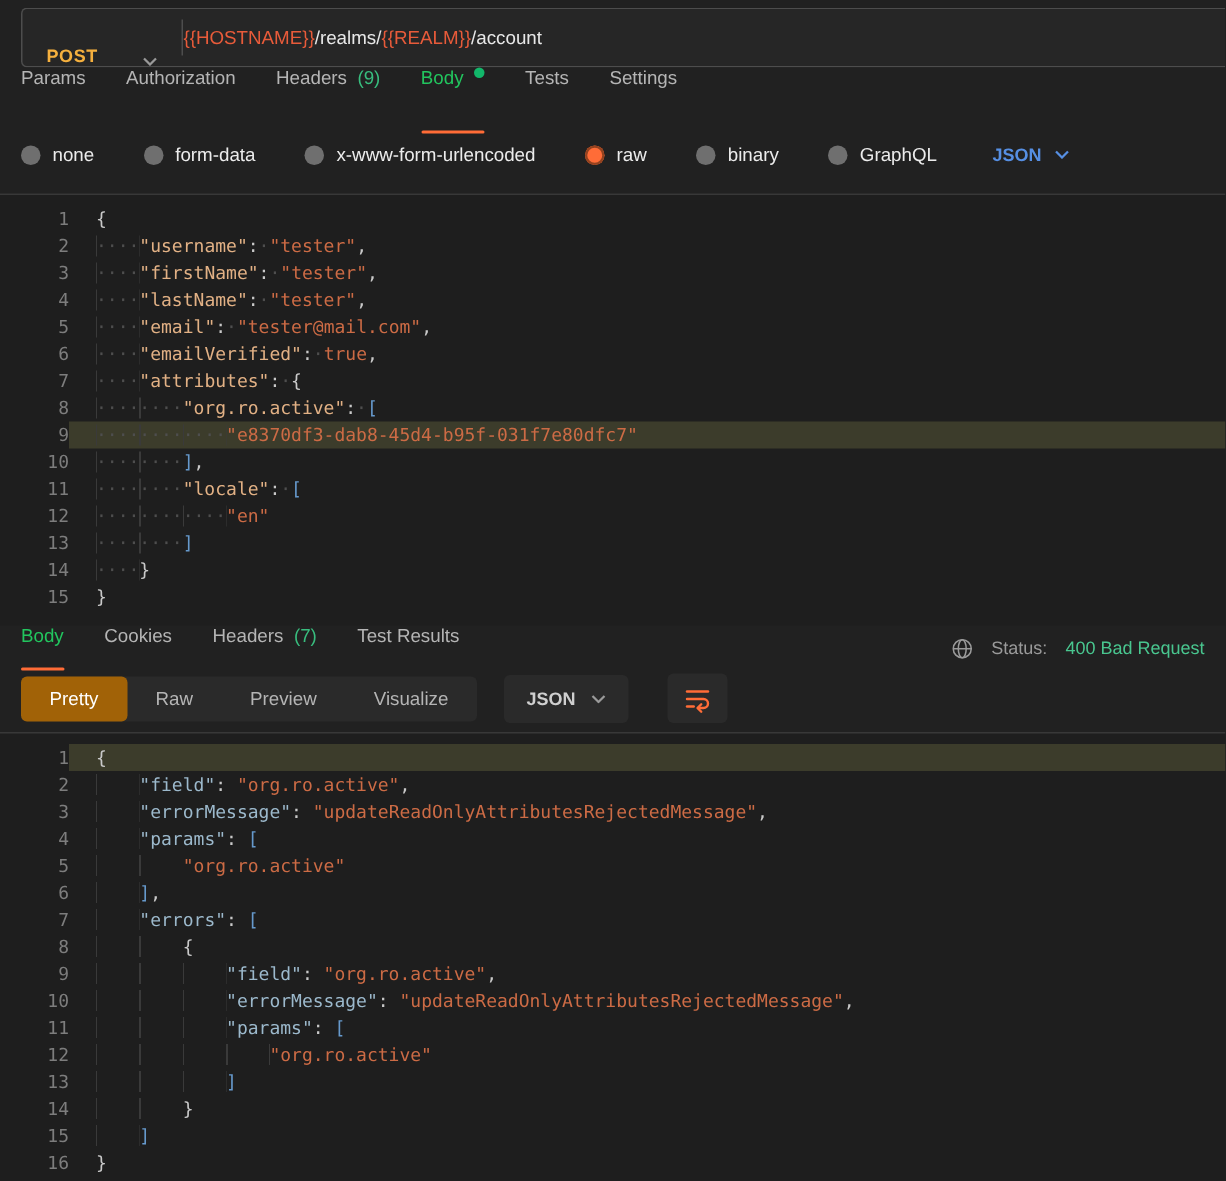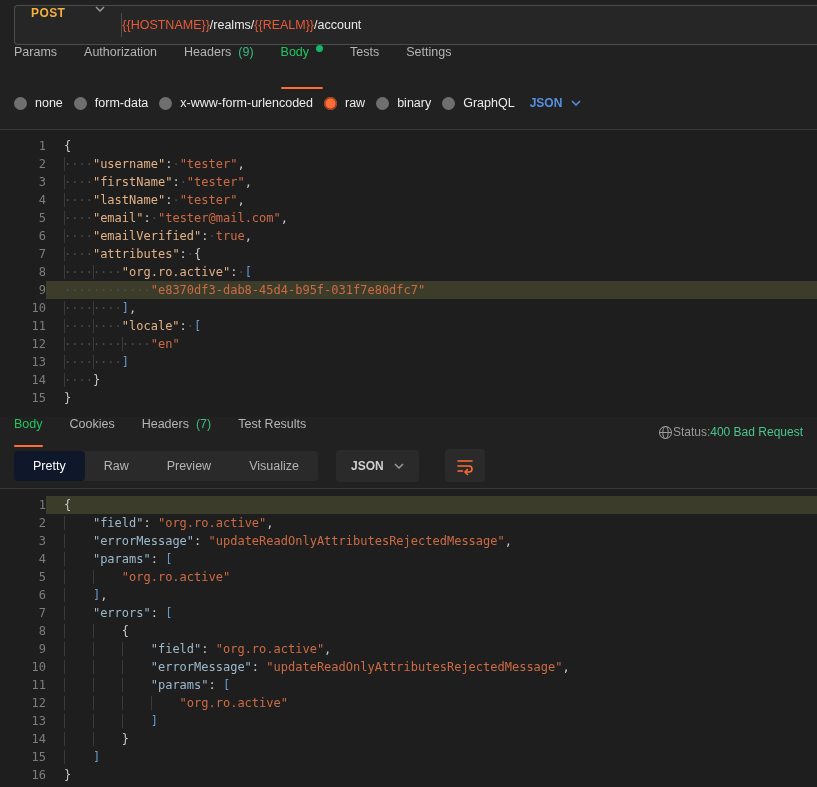--- a/index.html
+++ b/index.html
@@ -8,39 +8,39 @@
     --k:#e2b185; --rk:#9cb9cc; --s:#cc6b45; --p:#c9c9c9; --b:#6699cc; --t:#cc6b45;
     --ws:#4e4e4e; --guide:#3a3a3a;
   }
   *{margin:0;padding:0;box-sizing:border-box}
   html,body{width:817px;height:787px;overflow:hidden}
   body{background:#212121;font-family:"Liberation Sans",sans-serif;color:#e8e8e8}
 
   
   .url-row{display:flex;align-items:center;height:40px;margin:5px 0 0 14px;
     background:#262626;border:1px solid #4d4d4d;border-right:none;border-radius:4px 0 0 4px}
-  .method{display:flex;align-items:flex-start;gap:30px;padding:0 16px;height:100%;cursor:pointer}
+  .method{display:flex;align-items:flex-end;gap:30px;padding:0 16px;height:100%;cursor:pointer}
   .method-label{color:var(--method);font-weight:700;font-size:12px;letter-spacing:.4px}
   .vr{width:1px;height:24px;background:#4d4d4d}
   .url-text{margin-left:0;font-size:12.5px;white-space:nowrap}
   .url-text .var{color:var(--var)}
   .url-text .plain{color:#e8e8e8}
 
   
   .tabs{display:flex;gap:27px;padding:0 14px;height:44px;align-items:center;
     font-size:12.5px;color:#b5b5b5}
   .tab{position:relative;display:flex;gap:7px;align-items:flex-start;height:100%;cursor:pointer}
   .tab.active{color:#22c55e}
   .tab.active::after{content:"";position:absolute;bottom:0;left:0;right:0;height:2px;
     background:var(--accent);border-radius:1px}
   .tab .count{color:var(--count-green)}
   .tab .gdot{width:7px;height:7px;border-radius:50%;background:var(--dot-green)}
 
   
-  .radio-row{display:flex;align-items:center;gap:11px;padding:7px 14px 13px;font-size:12.5px;color:#ececec}
+  .radio-row{display:flex;align-items:center;gap:33px;padding:7px 14px 13px;font-size:12.5px;color:#ececec}
   .radio{display:flex;align-items:center;gap:8px;cursor:pointer}
   .rdot{width:13px;height:13px;border-radius:50%;background:#6f6f6f;flex:none}
   .radio.selected .rdot{background:var(--accent);box-shadow:inset 0 0 0 1.5px #93421f}
   .lang{display:flex;align-items:center;gap:9px;color:var(--lang-blue);font-weight:700;
     font-size:12px;cursor:pointer;margin-left:4px}
 
   
   .editor{background:#1e1e1e;border-top:1px solid #383838;
     font-family:"DejaVu Sans Mono",monospace;font-size:12px;line-height:18px}
   .editor.request{margin-top:6px;padding:7px 0 10px}
@@ -55,29 +55,29 @@
   .code-line .p{color:var(--p)}
   .code-line .b{color:var(--b)}
   .code-line .t{color:var(--t)}
   .code-line .d{color:var(--ws)}
   .code-line .ws{color:var(--ws);
     background:repeating-linear-gradient(to right,var(--guide) 0 1px,transparent 1px 4ch)}
 
   
   .resp-tabs{display:flex;gap:27px;padding:0 14px;height:30px;align-items:center;
     font-size:12.5px;color:#b5b5b5}
-  .resp-right{margin-left:auto;display:flex;align-items:center;font-size:12px}
+  .resp-right{margin-left:auto;display:flex;align-items:center;gap:12px;font-size:12px}
   .status-label{color:#9a9a9a}
   .status-value{color:var(--status-green)}
 
   
   .view-bar{display:flex;align-items:center;gap:14px;padding:2px 14px 6px}
   .segmented{display:flex;background:#2a2a2a;border-radius:4px;padding:0}
   .segment{padding:8px 19px;font-size:12.5px;color:#b5b5b5;cursor:pointer;border-radius:4px}
-  .segment.active{background:#0f172a;color:#fff}
+  .segment.active{background:#a16207;color:#fff}
   .lang-box{display:flex;align-items:center;gap:10px;background:#2a2a2a;border-radius:4px;
     padding:9px 15px;color:#cfcfcf;font-size:12px;font-weight:700;cursor:pointer;margin-left:4px}
   .wrap-btn{background:#2a2a2a;border:none;border-radius:4px;width:40px;height:33px;
     display:flex;align-items:center;justify-content:center;cursor:pointer;margin-left:12px}
   svg{display:block}
 </style>
 </head>
 <body>
 
 <div class="url-row">

